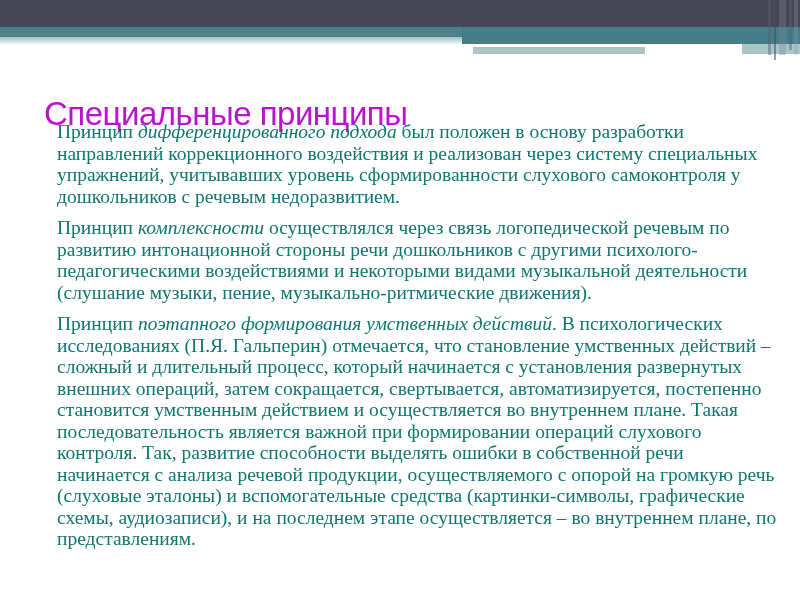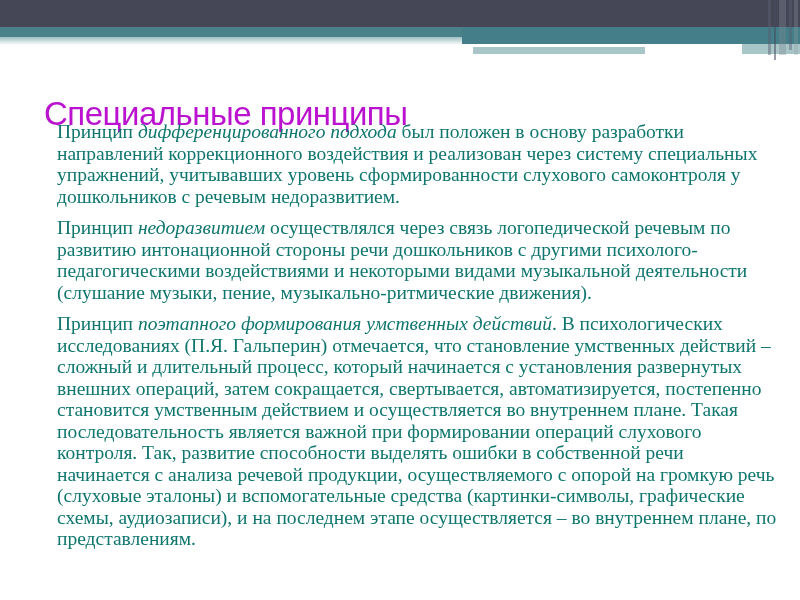--- a/index.html
+++ b/index.html
@@ -53,17 +53,17 @@
     <div class="vstripe vs2"></div>
     <div class="vstripe vs3"></div>
     <div class="vstripe vs4"></div>
     <div class="vstripe vs5"></div>
   </div>
 
   <h1 class="title">Специальные принципы</h1>
 
   <div class="body-text">
     <p><span>Принцип </span><span class="it">дифференцированного подхода</span><span> был положен в основу разработки направлений коррекционного воздействия и реализован через систему специальных упражнений, учитывавших уровень сформированности слухового самоконтроля у дошкольников с речевым недоразвитием.</span></p>
-    <p><span>Принцип </span><span class="it">недоразвитием</span><span> осуществлялся через связь логопедической речевым по развитию интонационной стороны речи дошкольников с другими психолого-педагогическими воздействиями и некоторыми видами музыкальной деятельности (слушание музыки, пение, музыкально-ритмические движения).</span></p>
+    <p><span>Принцип </span><span class="it">комплексности</span><span> осуществлялся через связь логопедической речевым по развитию интонационной стороны речи дошкольников с другими психолого-педагогическими воздействиями и некоторыми видами музыкальной деятельности (слушание музыки, пение, музыкально-ритмические движения).</span></p>
     <p><span>Принцип </span><span class="it">поэтапного формирования умственных действий</span><span>. В психологических исследованиях (П.Я. Гальперин) отмечается, что становление умственных действий – сложный и длительный процесс, который начинается с установления развернутых внешних операций, затем сокращается, свертывается, автоматизируется, постепенно становится умственным действием и осуществляется во внутреннем плане. Такая последовательность является важной при формировании операций слухового контроля. Так, развитие способности выделять ошибки в собственной речи начинается с анализа речевой продукции, осуществляемого с опорой на громкую речь (слуховые эталоны) и вспомогательные средства (картинки-символы, графические схемы, аудиозаписи), и на последнем этапе осуществляется – во внутреннем плане, по представлениям.</span></p>
   </div>
 
 </div>
 
 </body></html>

